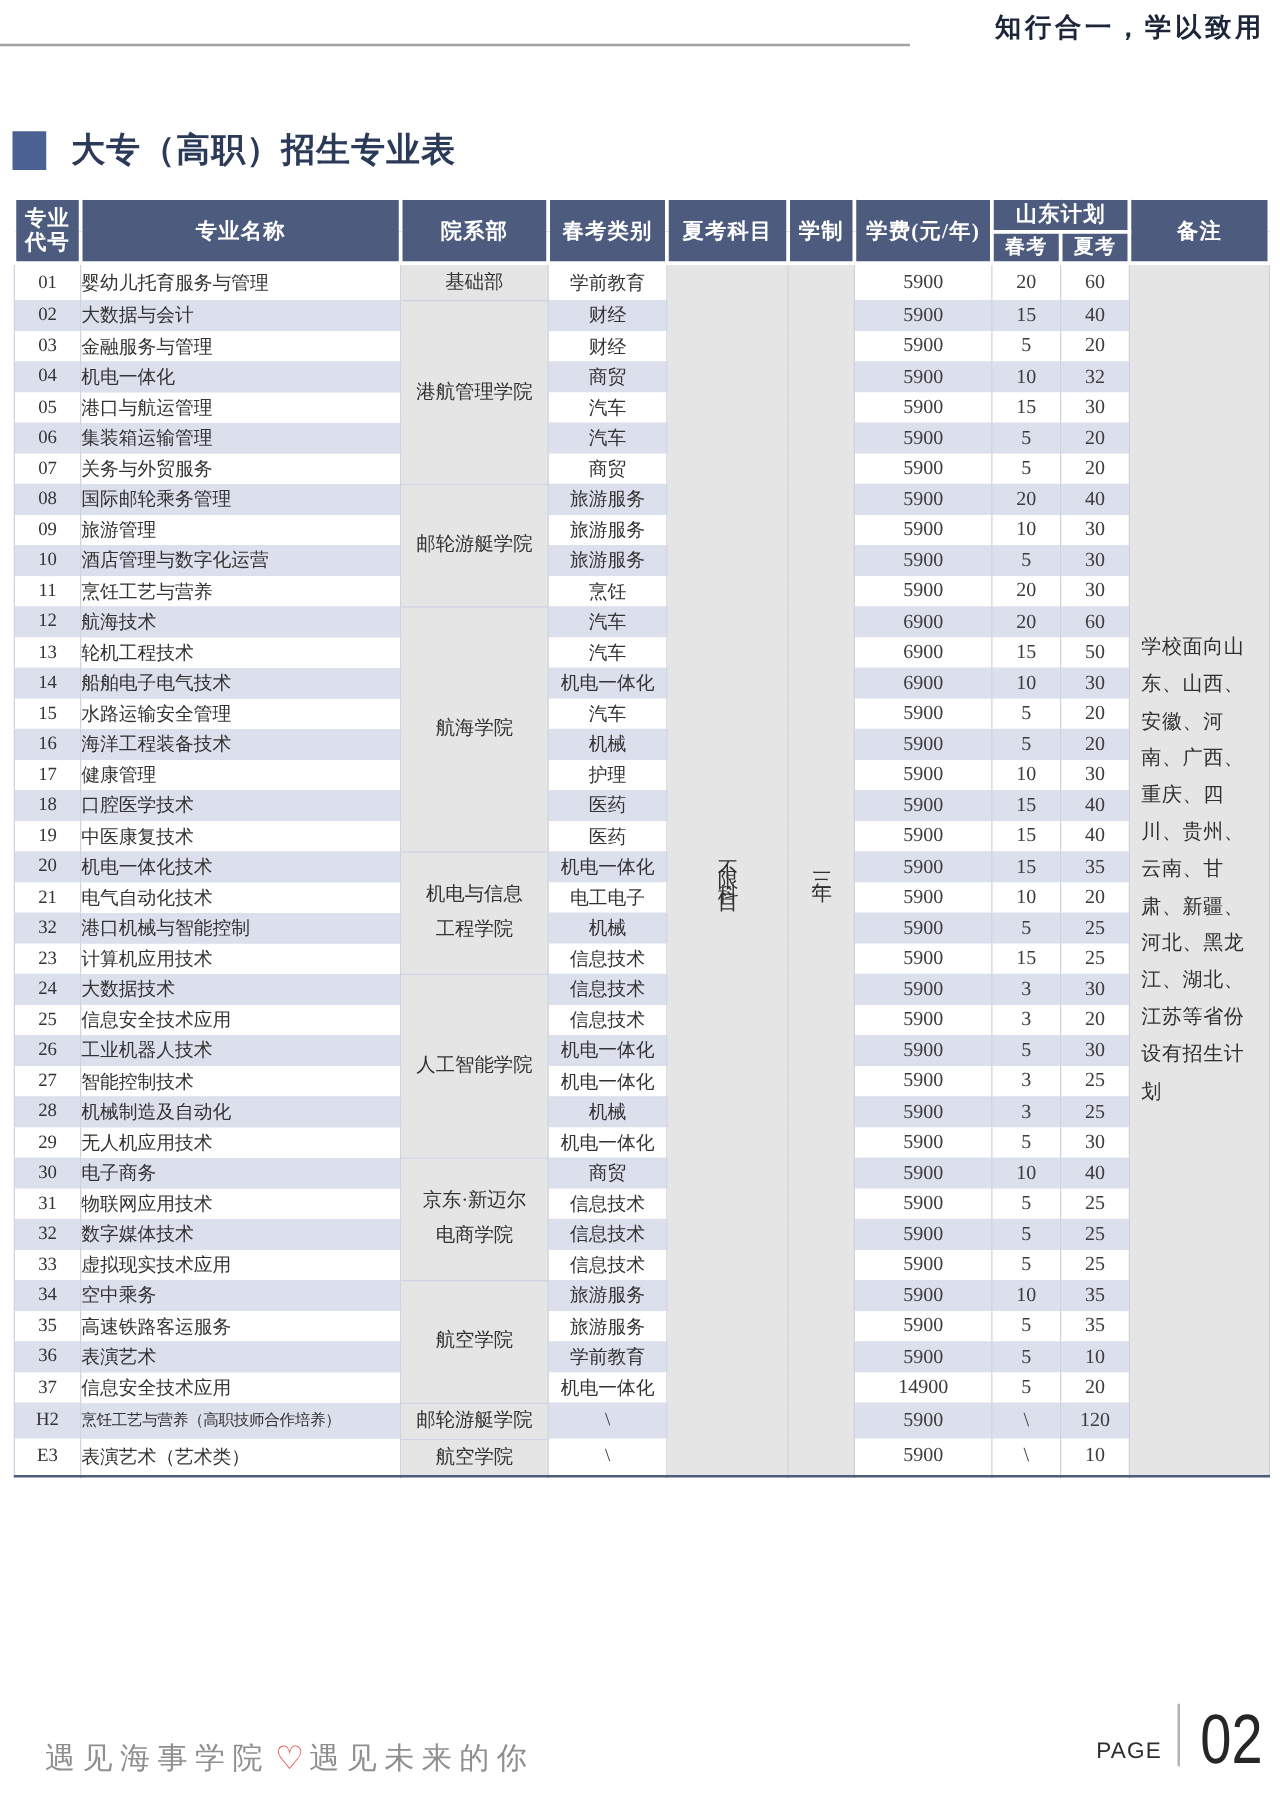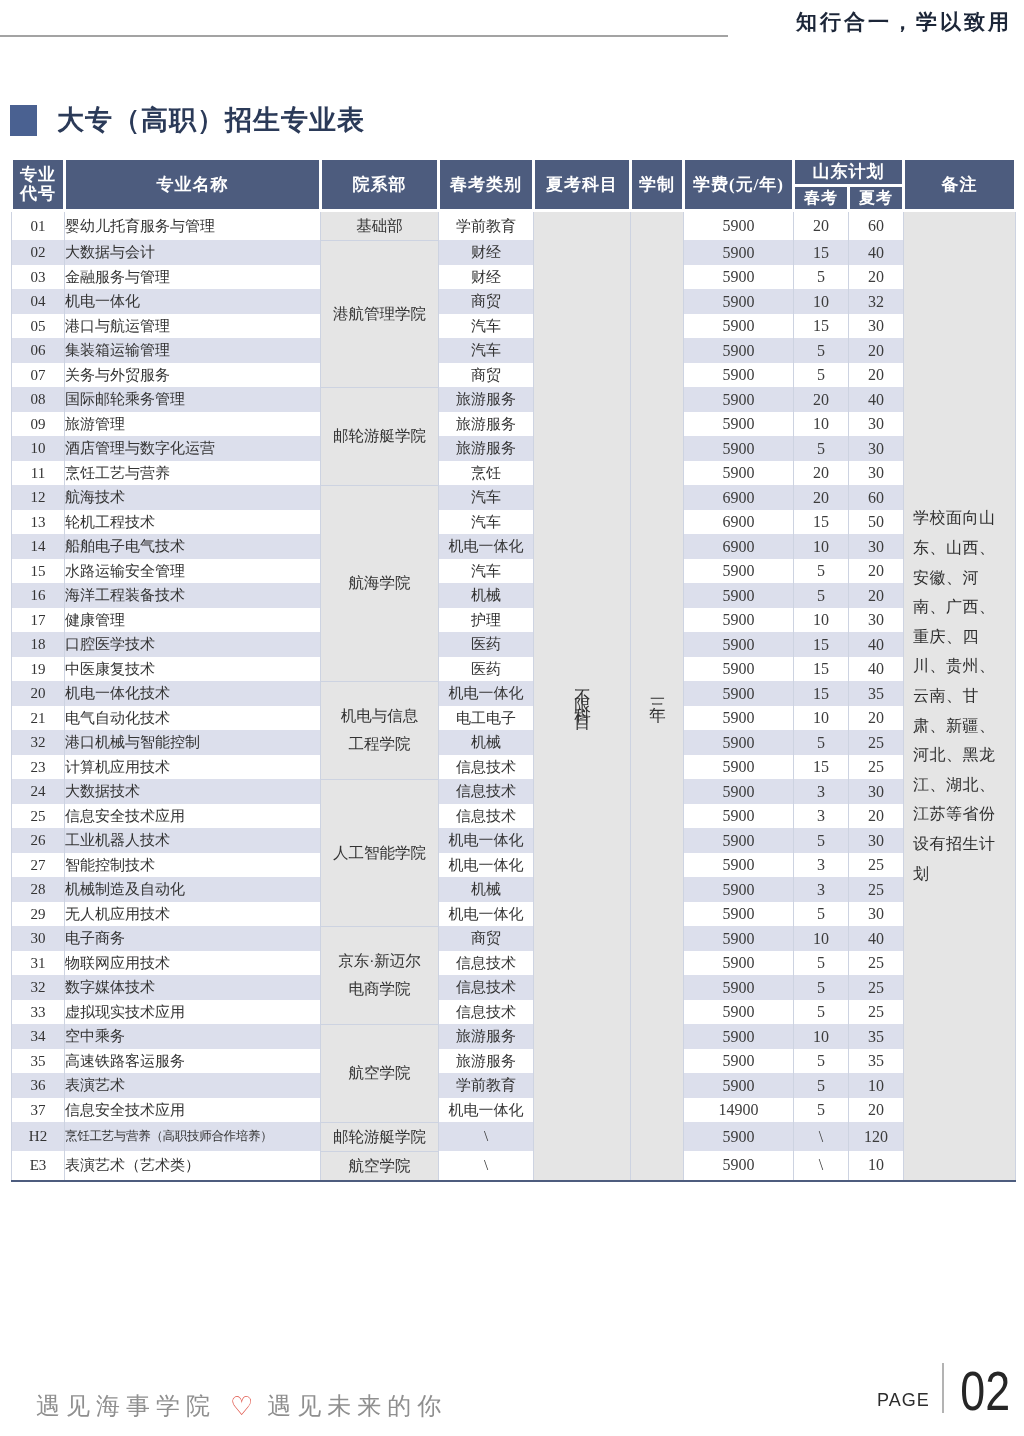--- a/index.html
+++ b/index.html
@@ -49,21 +49,21 @@
   .vtext { display:inline-block; writing-mode:vertical-rl; letter-spacing:9px;
            font-size:16.5px; color:#2f2f2f; }
   .remark-text { font-size:16px; line-height:1.85; color:#2f2f2f; text-align:left;
                  padding:0 9px; letter-spacing:0.5px; }
   
   .notes { position:absolute; left:12px; right:10px; top:1186px;
            font-size:20px; line-height:40px; color:#141414; letter-spacing:0.3px; }
   .notes p { margin:0; }
   
   .slogan { position:absolute; left:36px; top:1390px; display:flex; align-items:center;
-            gap:14px; font-size:24px; color:#8f8f8f; letter-spacing:6px; }
+            gap:4px; font-size:24px; color:#8f8f8f; letter-spacing:6px; }
   .heart { color:#e0554a; font-size:26px; letter-spacing:0; }
   .pagenum { position:absolute; right:8px; top:1363px; display:flex; align-items:flex-start; }
   .page-label { font-size:18px; color:#2d2d2d; letter-spacing:1px; align-self:flex-end;
                 margin-bottom:8px; }
   .pn-divider { width:2px; height:50px; background:#b3b3b3; margin:0 10px 0 12px; }
   .page-number { font-size:56px; color:#262626; transform:scaleX(0.8);
                  transform-origin:center; line-height:1; }
 </style>
 </head>
 <body>

